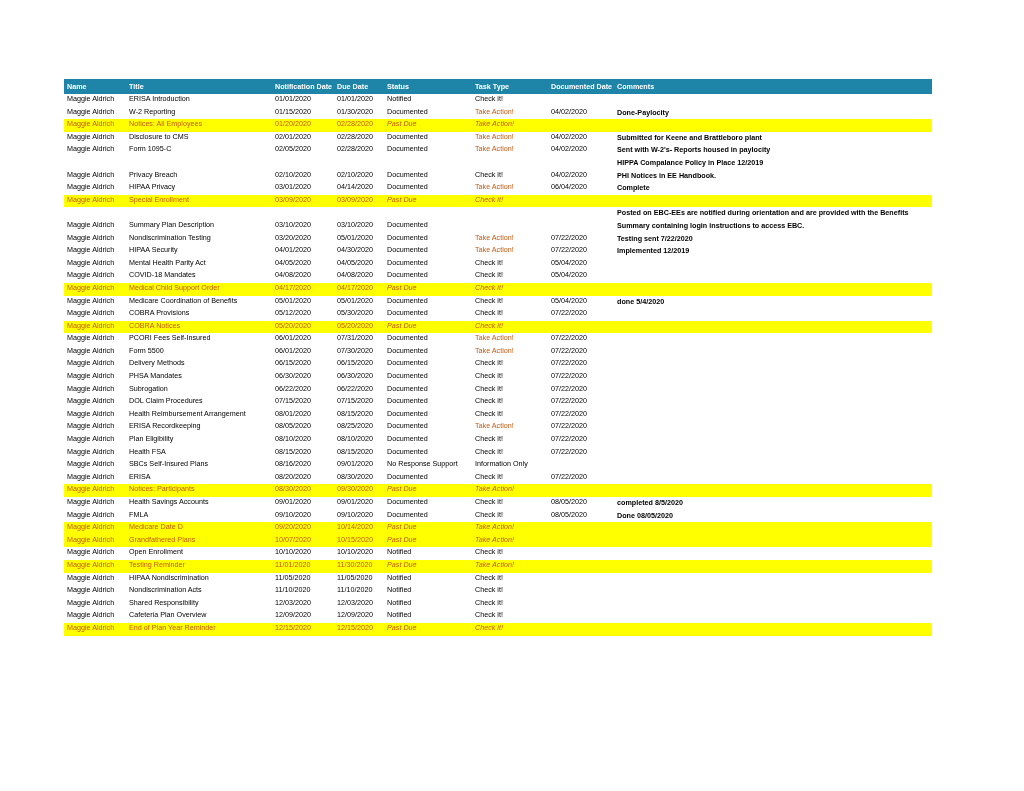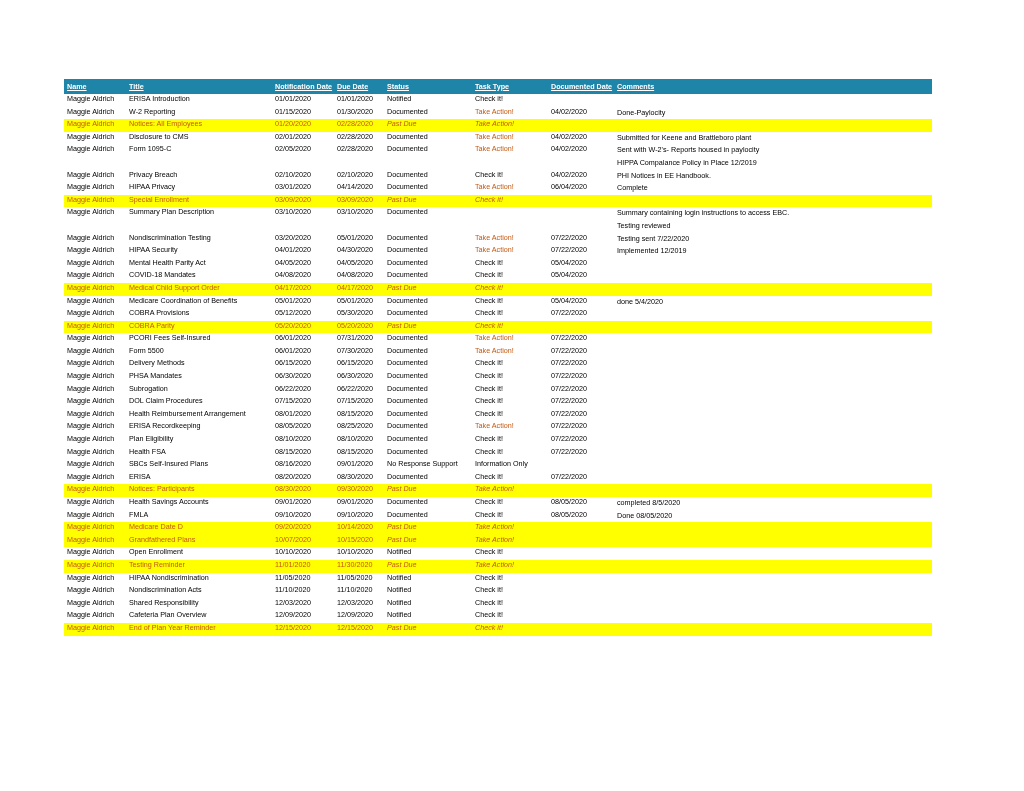--- a/index.html
+++ b/index.html
@@ -39,21 +39,20 @@
   thead th {
     background: #1f85a8;
     color: #ffffff;
     font-weight: bold;
     text-align: left;
     font-size: 7.2px;
     padding: 2px 3px 2px 3px;
     height: 11px;
     white-space: nowrap;
     vertical-align: middle;
-    text-decoration: underline;
   }
   tbody td {
     padding: 1px 3px 1px 3px;
     height: 10.6px;
     vertical-align: top;
     white-space: nowrap;
     overflow: visible;
     color: #000000;
   }
   tbody tr.hl td {
@@ -75,20 +74,21 @@
     color: #c45911;
   }
   tr.hl td.c-status,
   tr.hl td.c-tasktype {
     color: #c45911;
     font-style: italic;
   }
   td.wrapcell {
     white-space: normal;
     line-height: 1.25;
+    font-weight: bold;
   }
 </style>
 </head>
 <body>
 
 <div id="sheet">
   <table class="grid">
     <colgroup>
       <col class="c-name">
         <col class="c-title">
@@ -195,39 +195,39 @@
         <tr class="hl">
           <td class="c-name">Maggie Aldrich</td>
           <td class="c-title">Special Enrollment</td>
           <td class="c-notif">03/09/2020</td>
           <td class="c-due">03/09/2020</td>
           <td class="c-status past">Past Due</td>
           <td class="c-tasktype">Check it!</td>
           <td class="c-docdate"></td>
           <td class="c-comments wrapcell"></td>
         </tr>
-        <tr>
-          <td class="c-name">Maggie Aldrich</td>
-          <td class="c-title">Summary Plan Description</td>
-          <td class="c-notif">03/10/2020</td>
-          <td class="c-due">03/10/2020</td>
-          <td class="c-status">Documented</td>
-          <td class="c-tasktype"></td>
-          <td class="c-docdate"></td>
-          <td class="c-comments wrapcell">Summary containing login instructions to access EBC.</td>
-        </tr>
         <tr class=" blank">
           <td class="c-name"></td>
           <td class="c-title"></td>
           <td class="c-notif"></td>
           <td class="c-due"></td>
           <td class="c-status"></td>
           <td class="c-tasktype"></td>
           <td class="c-docdate"></td>
-          <td class="c-comments wrapcell">Testing reviewed</td>
+          <td class="c-comments wrapcell">Posted on EBC-EEs are notified during orientation and are provided with the Benefits</td>
+        </tr>
+        <tr>
+          <td class="c-name">Maggie Aldrich</td>
+          <td class="c-title">Summary Plan Description</td>
+          <td class="c-notif">03/10/2020</td>
+          <td class="c-due">03/10/2020</td>
+          <td class="c-status">Documented</td>
+          <td class="c-tasktype"></td>
+          <td class="c-docdate"></td>
+          <td class="c-comments wrapcell">Summary containing login instructions to access EBC.</td>
         </tr>
         <tr>
           <td class="c-name">Maggie Aldrich</td>
           <td class="c-title">Nondiscrimination Testing</td>
           <td class="c-notif">03/20/2020</td>
           <td class="c-due">05/01/2020</td>
           <td class="c-status">Documented</td>
           <td class="c-tasktype action">Take Action!</td>
           <td class="c-docdate">07/22/2020</td>
           <td class="c-comments wrapcell">Testing sent 7/22/2020</td>
@@ -287,21 +287,21 @@
           <td class="c-title">COBRA Provisions</td>
           <td class="c-notif">05/12/2020</td>
           <td class="c-due">05/30/2020</td>
           <td class="c-status">Documented</td>
           <td class="c-tasktype">Check it!</td>
           <td class="c-docdate">07/22/2020</td>
           <td class="c-comments wrapcell"></td>
         </tr>
         <tr class="hl">
           <td class="c-name">Maggie Aldrich</td>
-          <td class="c-title">COBRA Parity</td>
+          <td class="c-title">COBRA Notices</td>
           <td class="c-notif">05/20/2020</td>
           <td class="c-due">05/20/2020</td>
           <td class="c-status past">Past Due</td>
           <td class="c-tasktype">Check it!</td>
           <td class="c-docdate"></td>
           <td class="c-comments wrapcell"></td>
         </tr>
         <tr>
           <td class="c-name">Maggie Aldrich</td>
           <td class="c-title">PCORI Fees Self-Insured</td>

